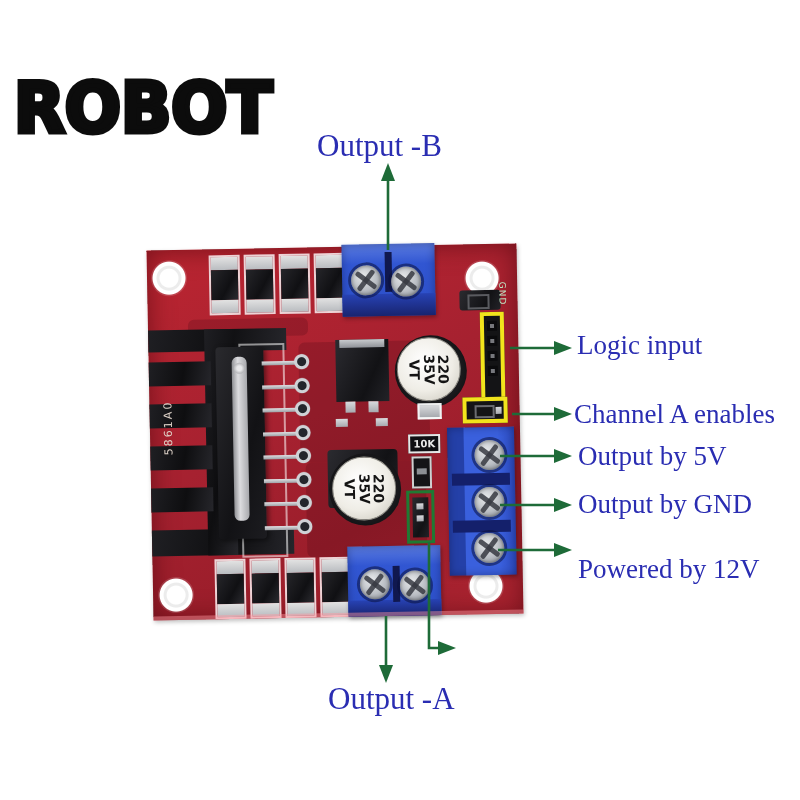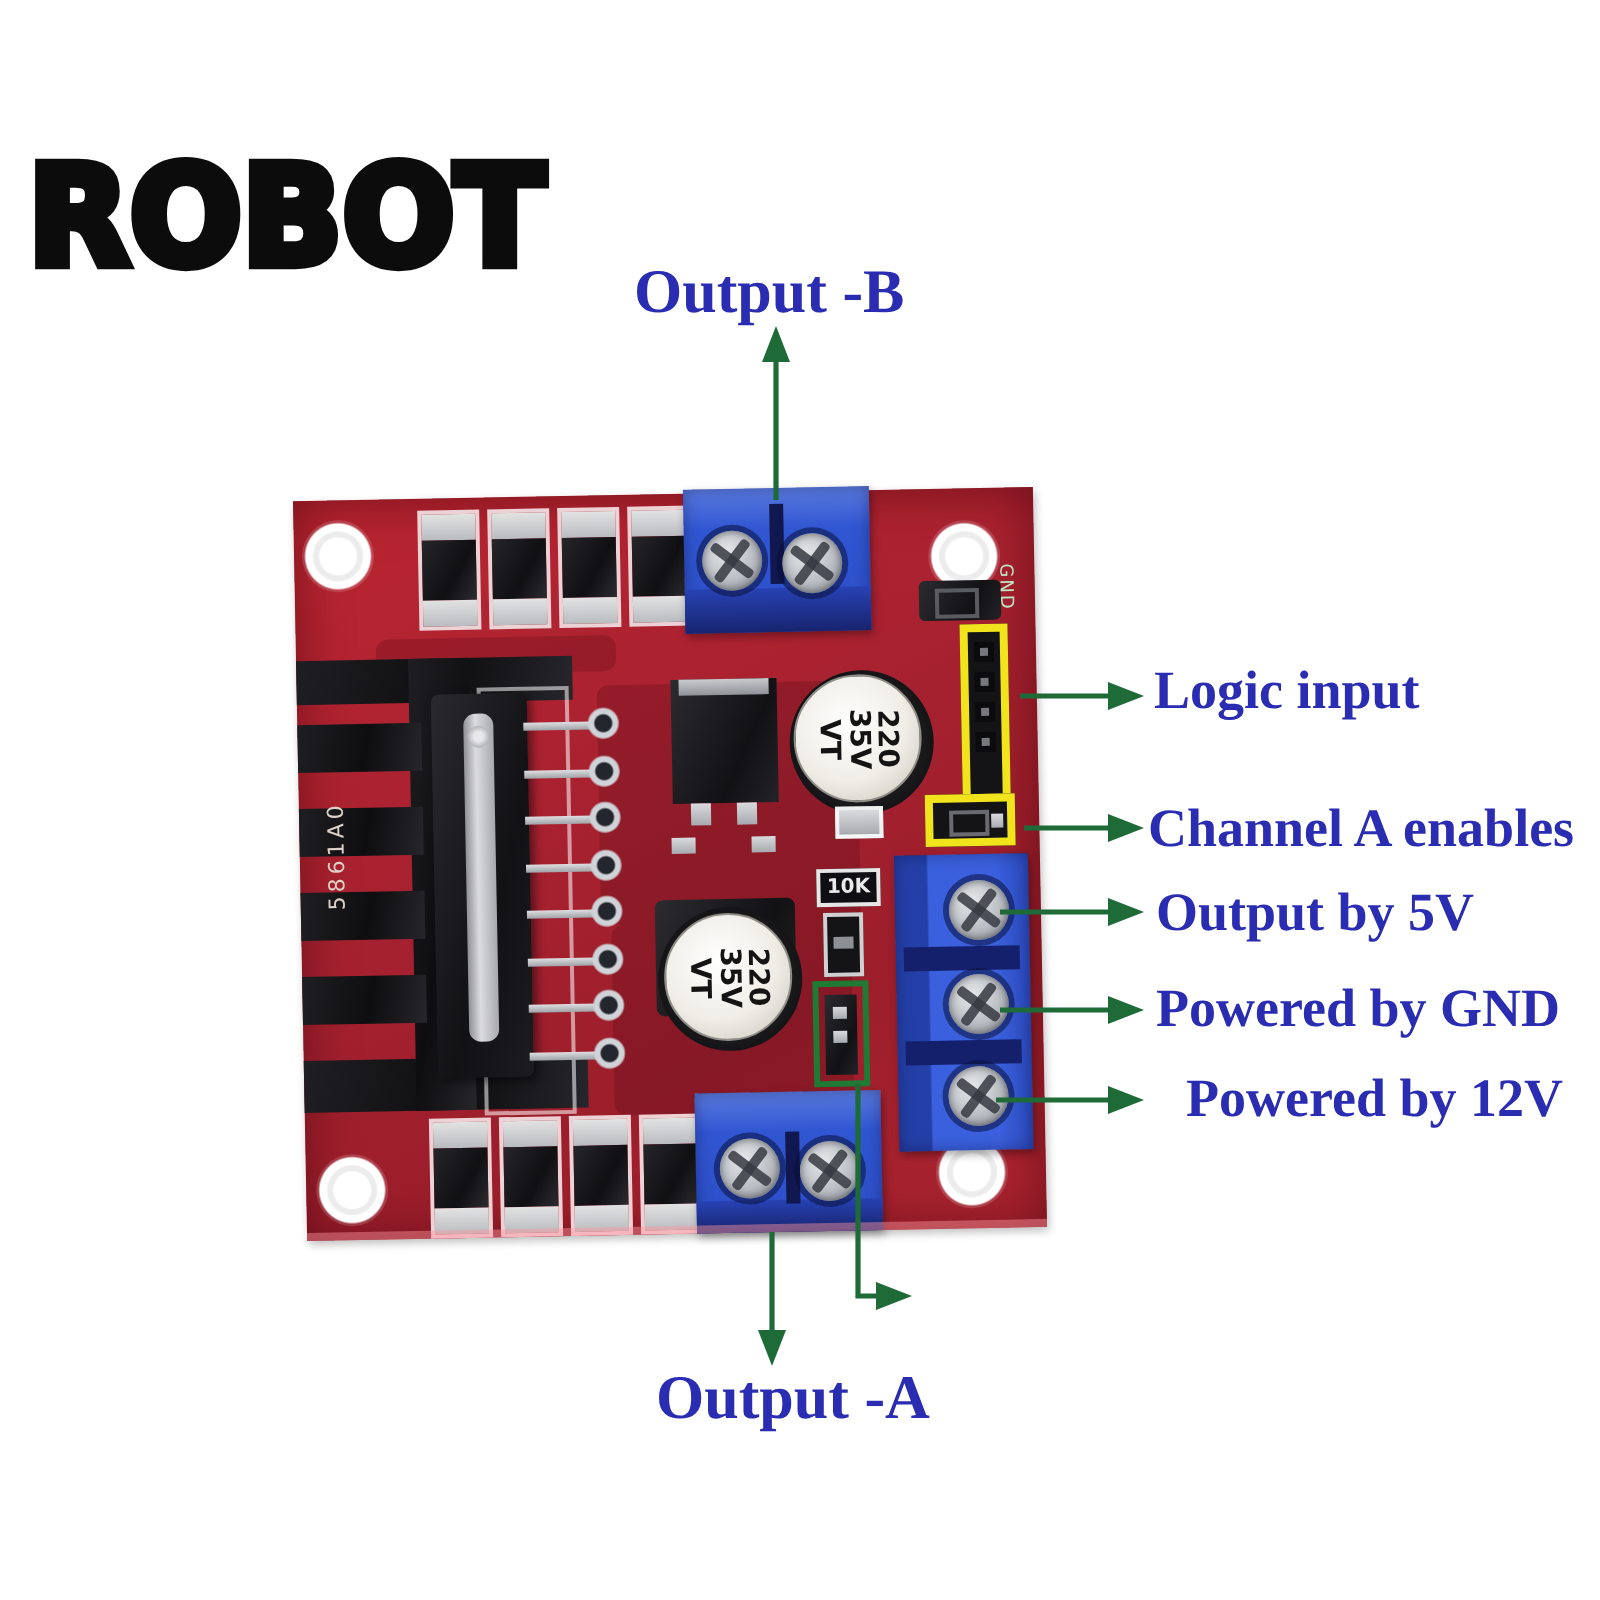--- a/index.html
+++ b/index.html
@@ -6,21 +6,21 @@
   #stage{position:relative;width:800px;height:800px;background:#fff;overflow:hidden;
          font-family:"Liberation Serif", serif;}
   .abs{position:absolute;}
 
   
   #logo{left:14px;top:70px;font-family:"DejaVu Sans", sans-serif;font-weight:bold;
         font-size:66px;color:#0c0c0c;-webkit-text-stroke:5px #0c0c0c;letter-spacing:0px;
         transform:scaleY(1.04);}
 
   
-  .lbl{color:#2a2db2;font-weight:bold;font-size:27px;white-space:nowrap;
+  .lbl{color:#2a2db2;font-weight:normal;font-size:27px;white-space:nowrap;
        font-family:"Liberation Serif", serif;}
   .lbl.big{font-size:31px;}
 
   
   #board{left:150px;top:247px;width:370px;height:370px;
          background:linear-gradient(155deg,#bb2531 0%,#a62130 45%,#9c1e2b 70%,#ad2431 100%);
          box-shadow:inset 0 0 26px rgba(60,0,8,.55), 1px 2px 4px rgba(0,0,0,.25);
          transform:rotate(-1.1deg);}
   #board .edgeglow{left:0;bottom:0;width:100%;height:4px;background:rgba(255,150,160,.45);}
 
@@ -300,22 +300,22 @@
       <div class="screw" style="left:52px;top:25px;width:30px;height:30px;"></div>
     </div>
 
     <div class="edgeglow abs"></div>
   </div>
 
   <div class="abs lbl big" style="left:317px;top:128px;">Output -B</div>
   <div class="abs lbl" style="left:574px;top:399px;">Channel A enables</div>
   <div class="abs lbl" style="left:577px;top:330px;">Logic input</div>
   <div class="abs lbl" style="left:578px;top:441px;">Output by 5V</div>
-  <div class="abs lbl" style="left:578px;top:489px;">Powered by GND</div>
-  <div class="abs lbl" style="left:578px;top:534px;margin-left:15px;">Powered by 12V</div>
+  <div class="abs lbl" style="left:578px;top:489px;">Output by GND</div>
+  <div class="abs lbl" style="left:578px;top:554px;">Powered by 12V</div>
   <div class="abs lbl big" style="left:328px;top:681px;">Output -A</div>
 
   <svg id="arrows" class="abs" viewBox="0 0 800 800">
     <g stroke="#1e6b38" stroke-width="2.6" fill="#1e6b38">
 
       <g>
         <line x1="388" y1="250" x2="388" y2="180"></line>
         <polygon points="388,163 381,181 395,181" stroke="none"></polygon>
       </g>
 

